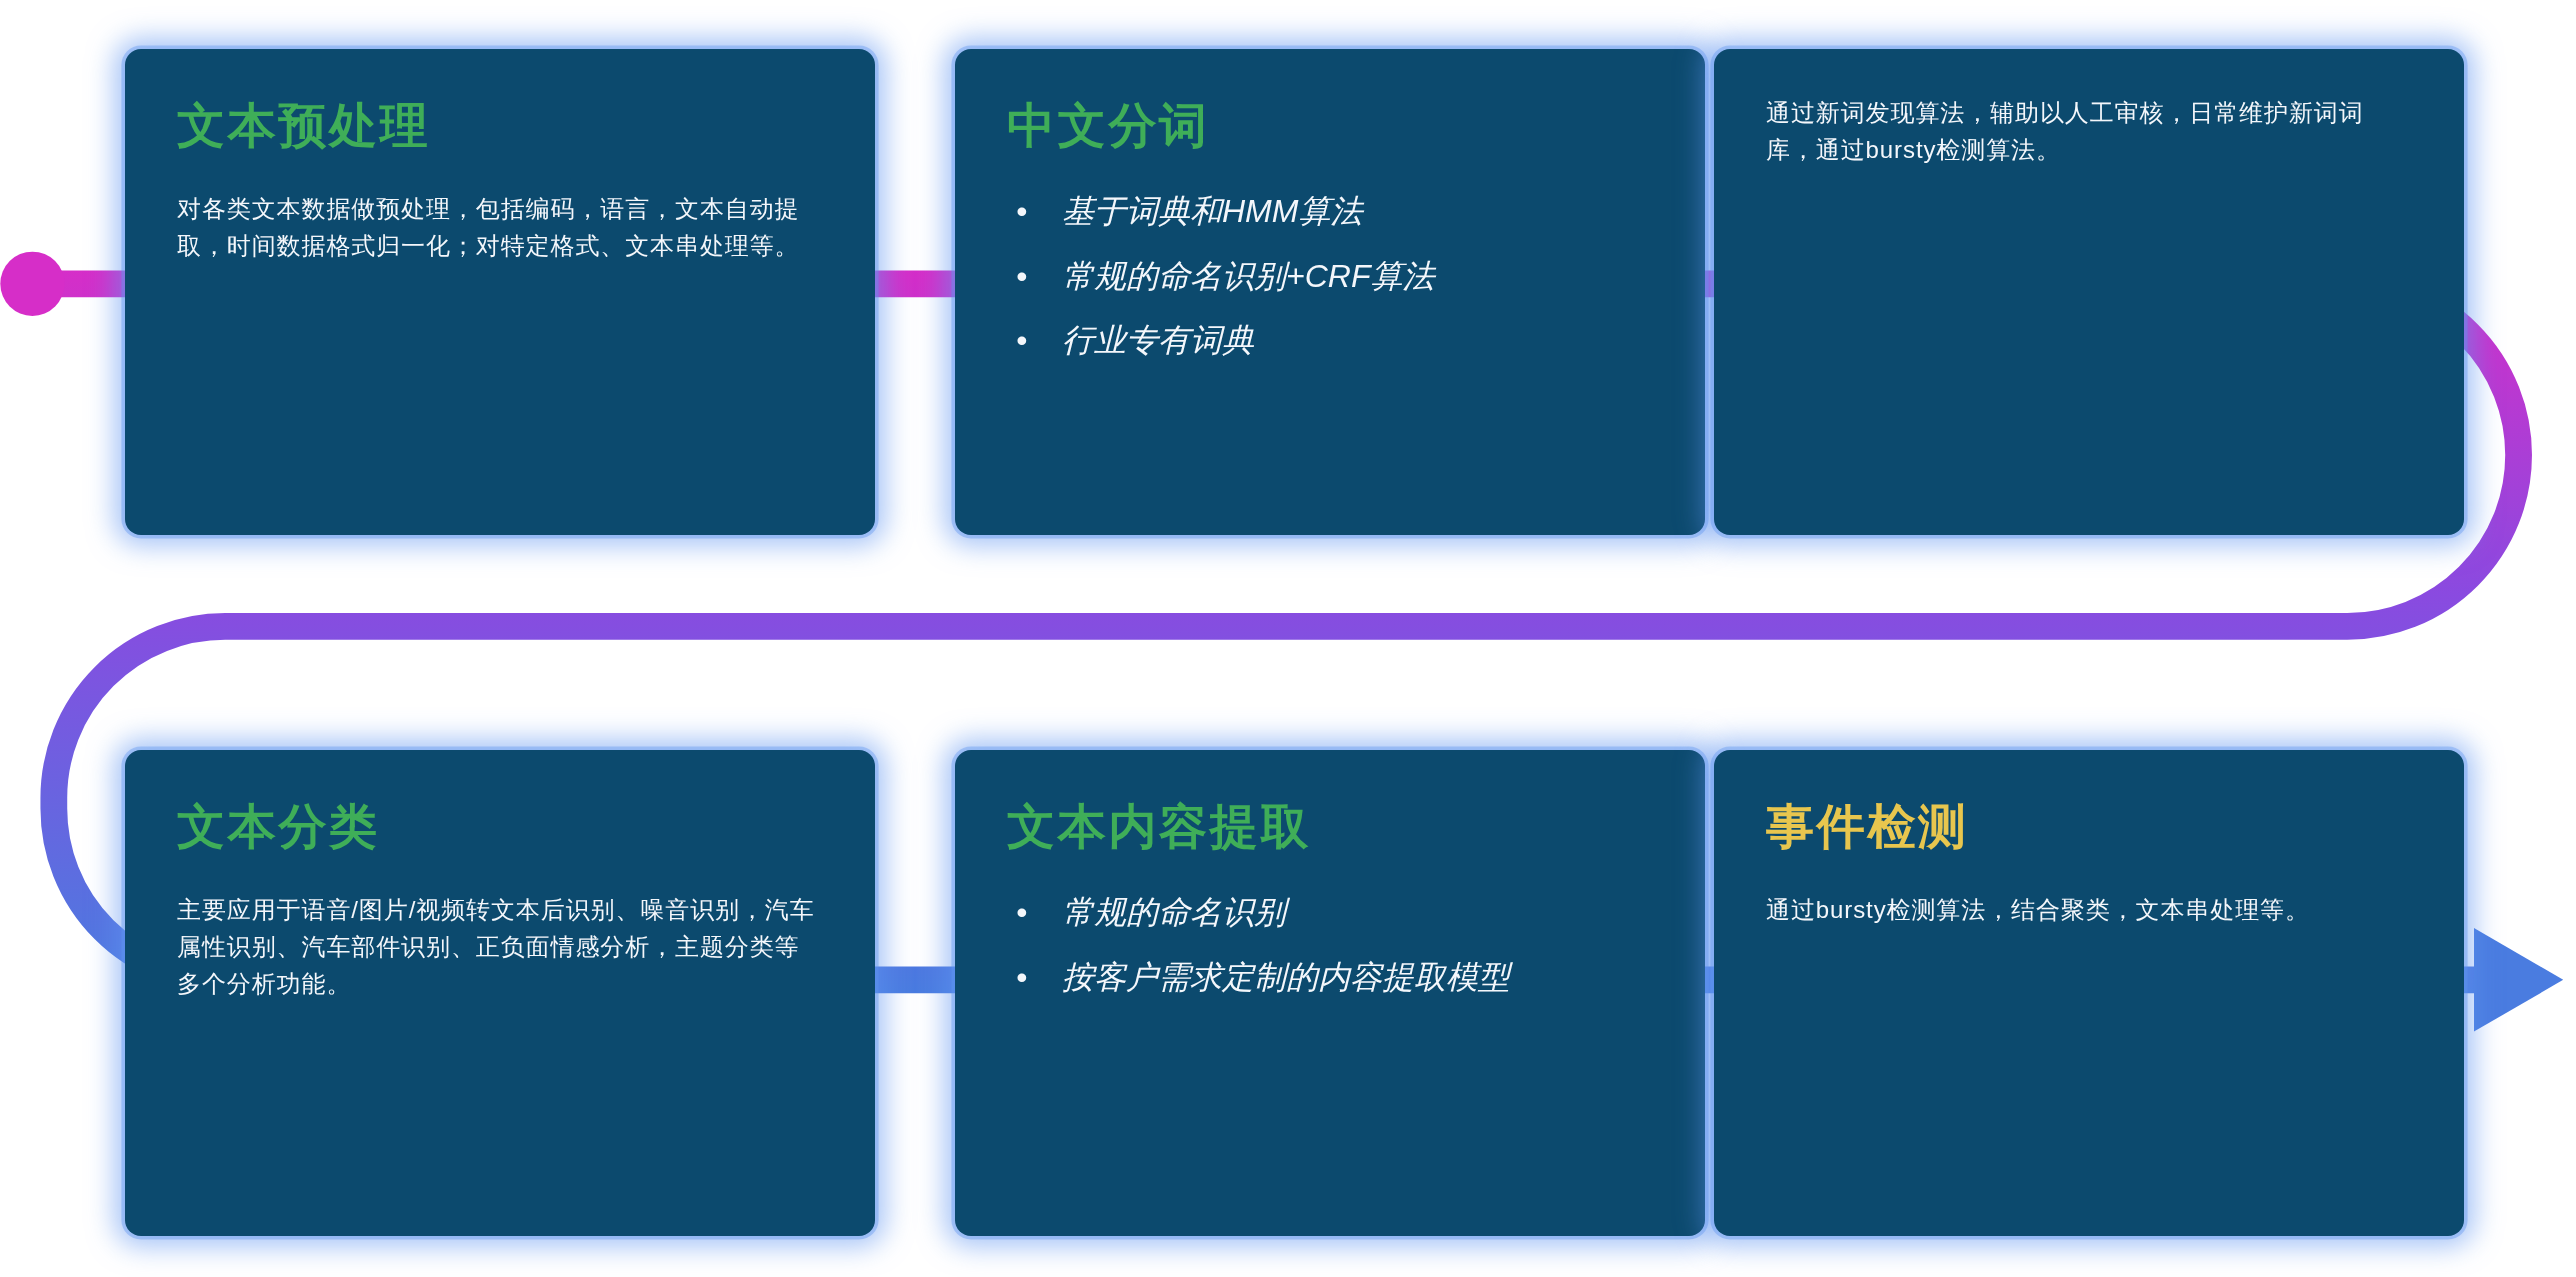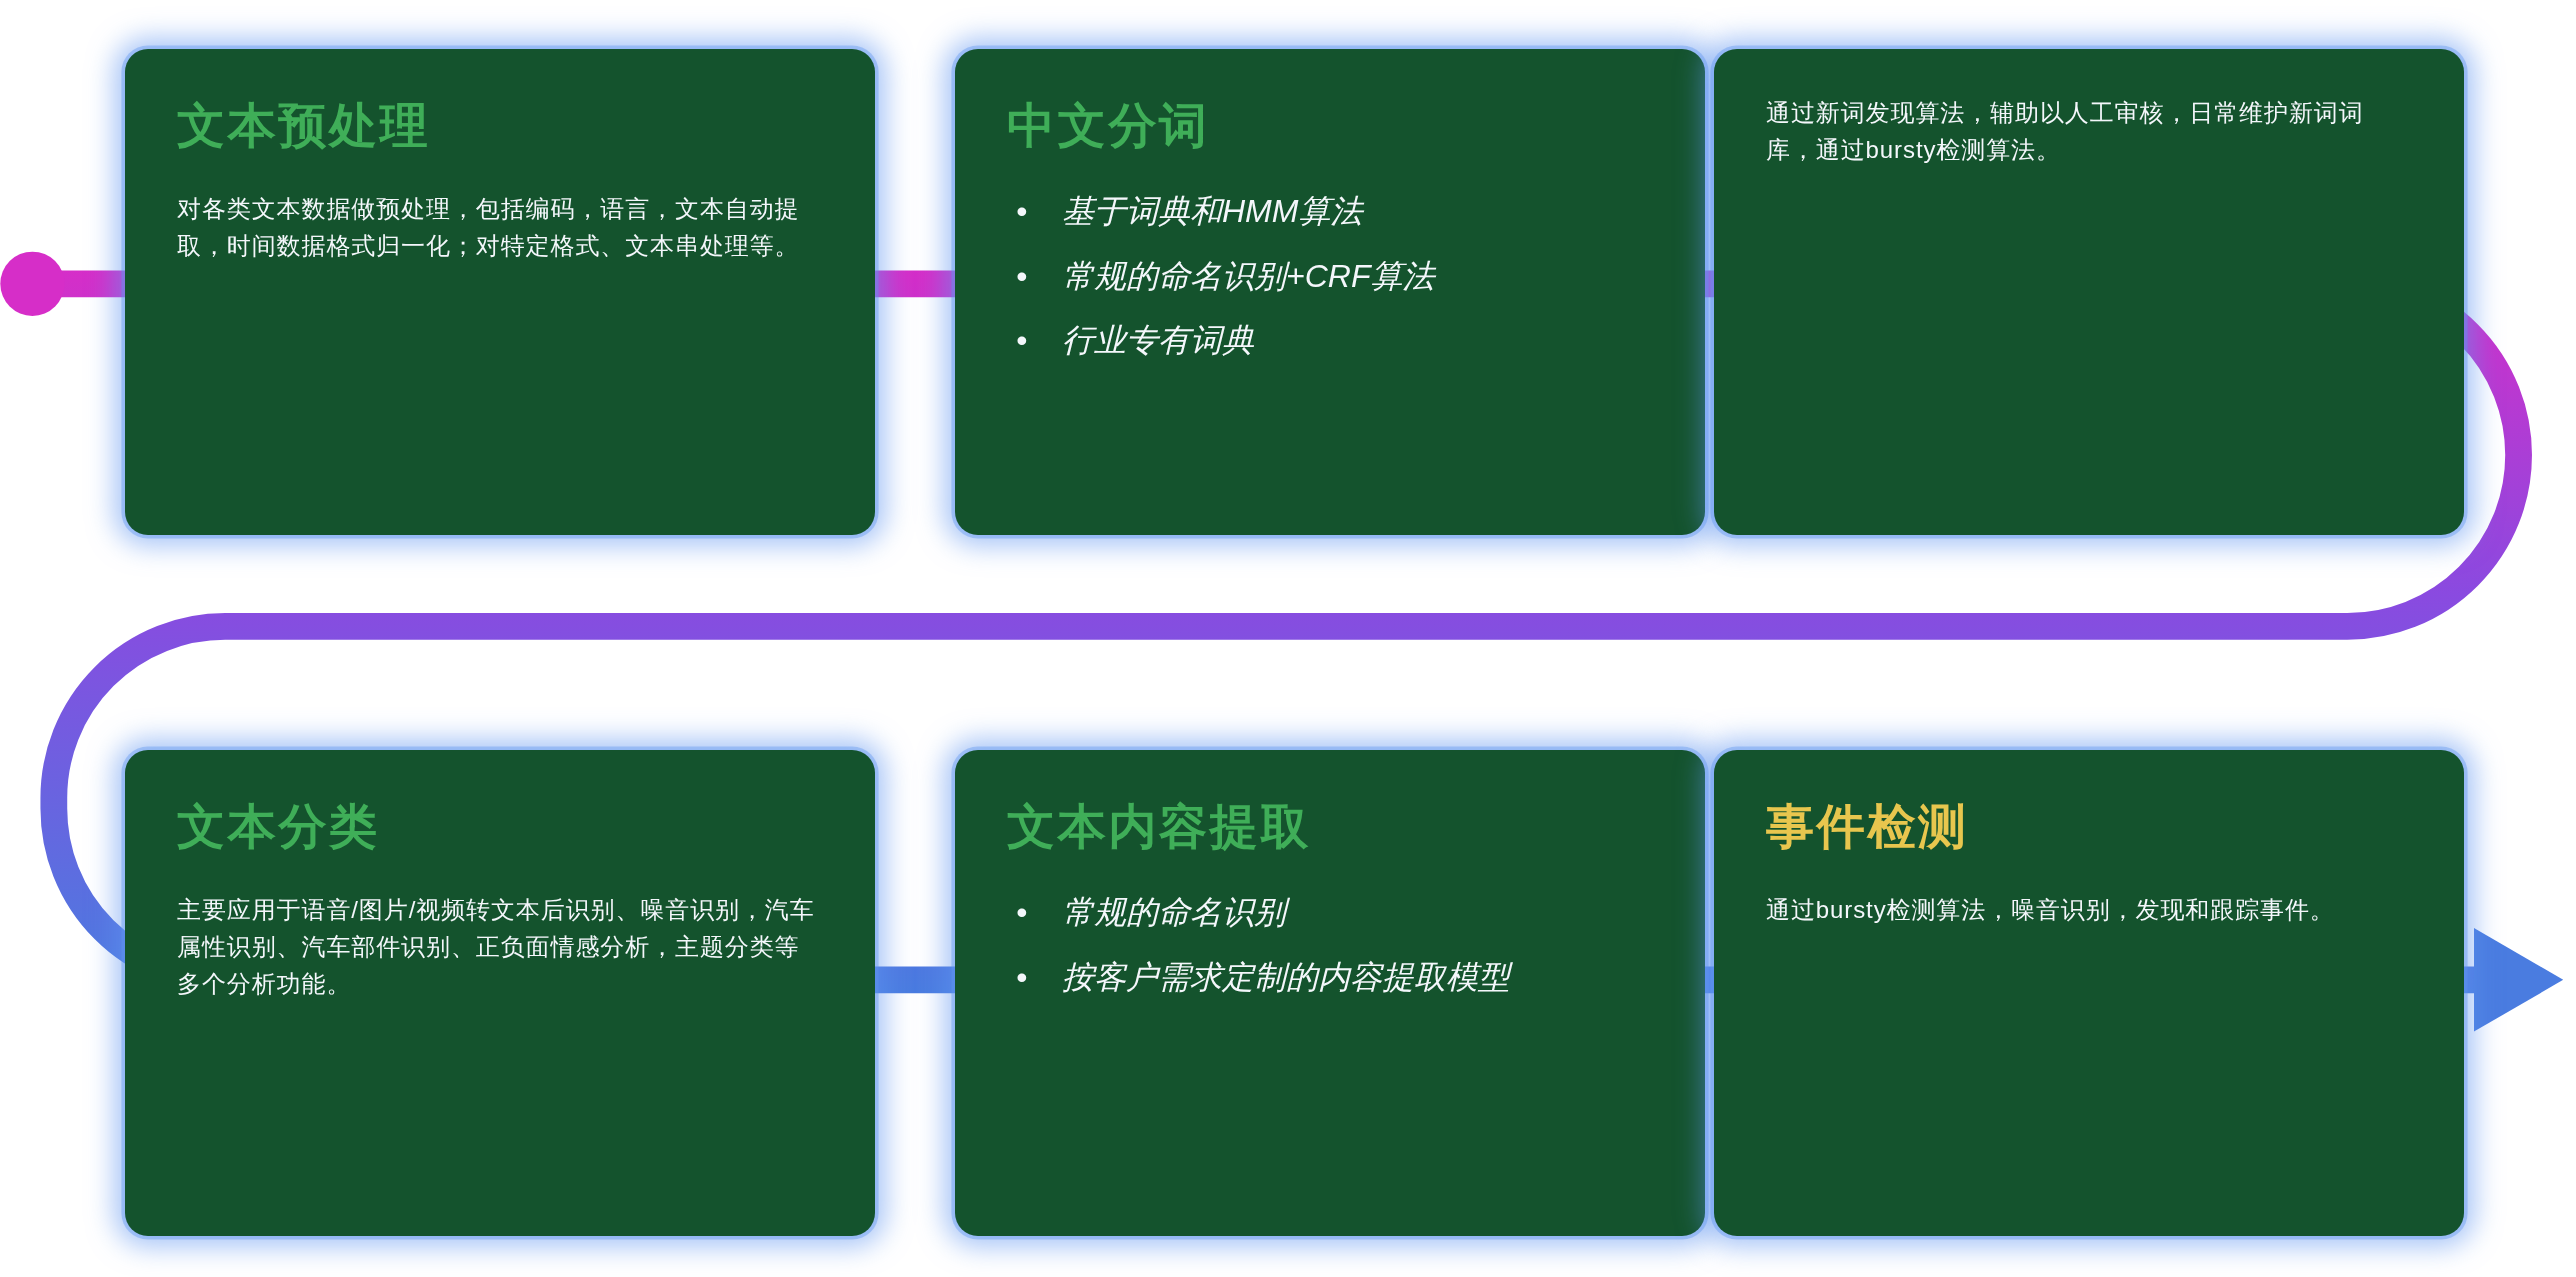--- a/index.html
+++ b/index.html
@@ -18,22 +18,22 @@
   .flow-svg {
     position: absolute;
     left: 0; top: 0;
     width: 2576px; height: 1277px;
     z-index: 0;
   }
   .card {
     position: absolute;
     width: 750px;
     height: 486px;
-    background: #14532d;
-    border-radius: 23px;
+    background: #0c4a6e;
+    border-radius: 16px;
     padding: 45px 52px;
     box-shadow:
       0 0 0 3.6px rgba(96, 150, 240, 0.40),
       0 0 27px 10.7px rgba(96, 150, 240, 0.55);
     z-index: 2;
   }
   .r1 { top: 49px; }
   .r2 { top: 750px; }
   .c1 { left: 125px; }
   .c2 { left: 955px; }
@@ -123,17 +123,17 @@
   <div class="card r2 c2">
     <h2 data-color="green">文本内容提取</h2>
     <ul class="bullets">
       <li>常规的命名识别</li>
       <li>按客户需求定制的内容提取模型</li>
     </ul>
   </div>
 
   <div class="card r2 c3">
     <h2 data-color="yellow">事件检测</h2>
-    <p class="body">通过bursty检测算法，噪音识别，发现和跟踪事件。</p>
+    <p class="body">通过bursty检测算法，结合聚类，文本串处理等。</p>
   </div>
 
 </div>
 
 
 </body></html>

